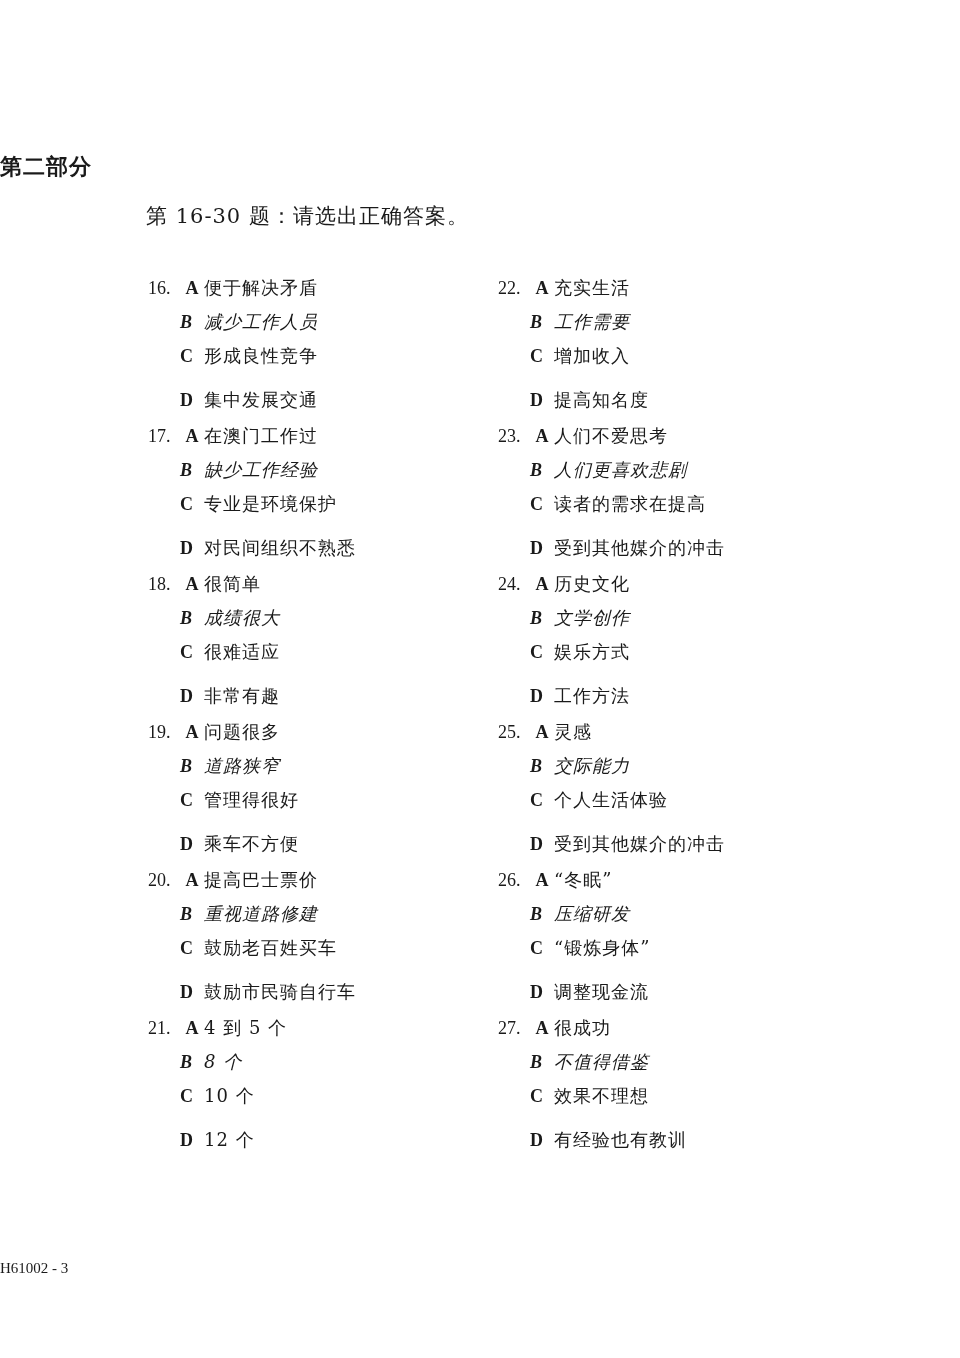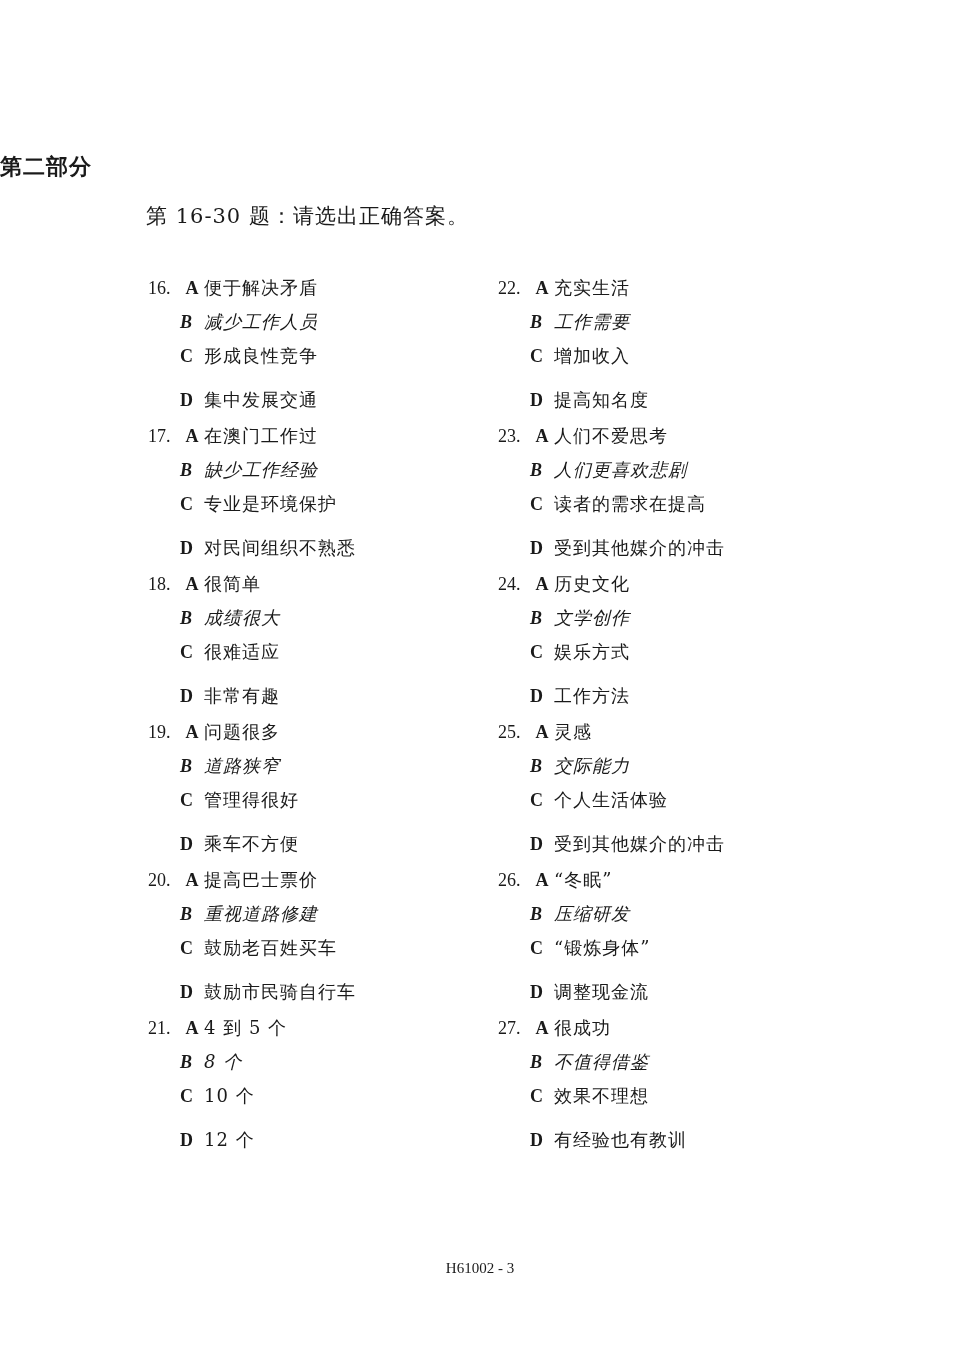--- a/index.html
+++ b/index.html
@@ -70,21 +70,21 @@
     }
     .opt-0 { top: 0; text-align: center; }
     .opt-1 { top: 34px; font-style: italic; }
     .opt-2 { top: 68px; }
     .opt-3 { top: 102px; margin-top: 10px; }
     .footer {
       position: absolute;
       top: 1260px;
       left: 0;
       width: 960px;
-      text-align: center;
+      text-align: left;
       font-family: "Liberation Serif", "DejaVu Serif", serif;
       font-size: 15px;
     }
   </style>
 </head>
 <body>
 
 <div class="section-title">第二部分</div>
 <div class="instruction">第 16-30 题：请选出正确答案。</div>
 

